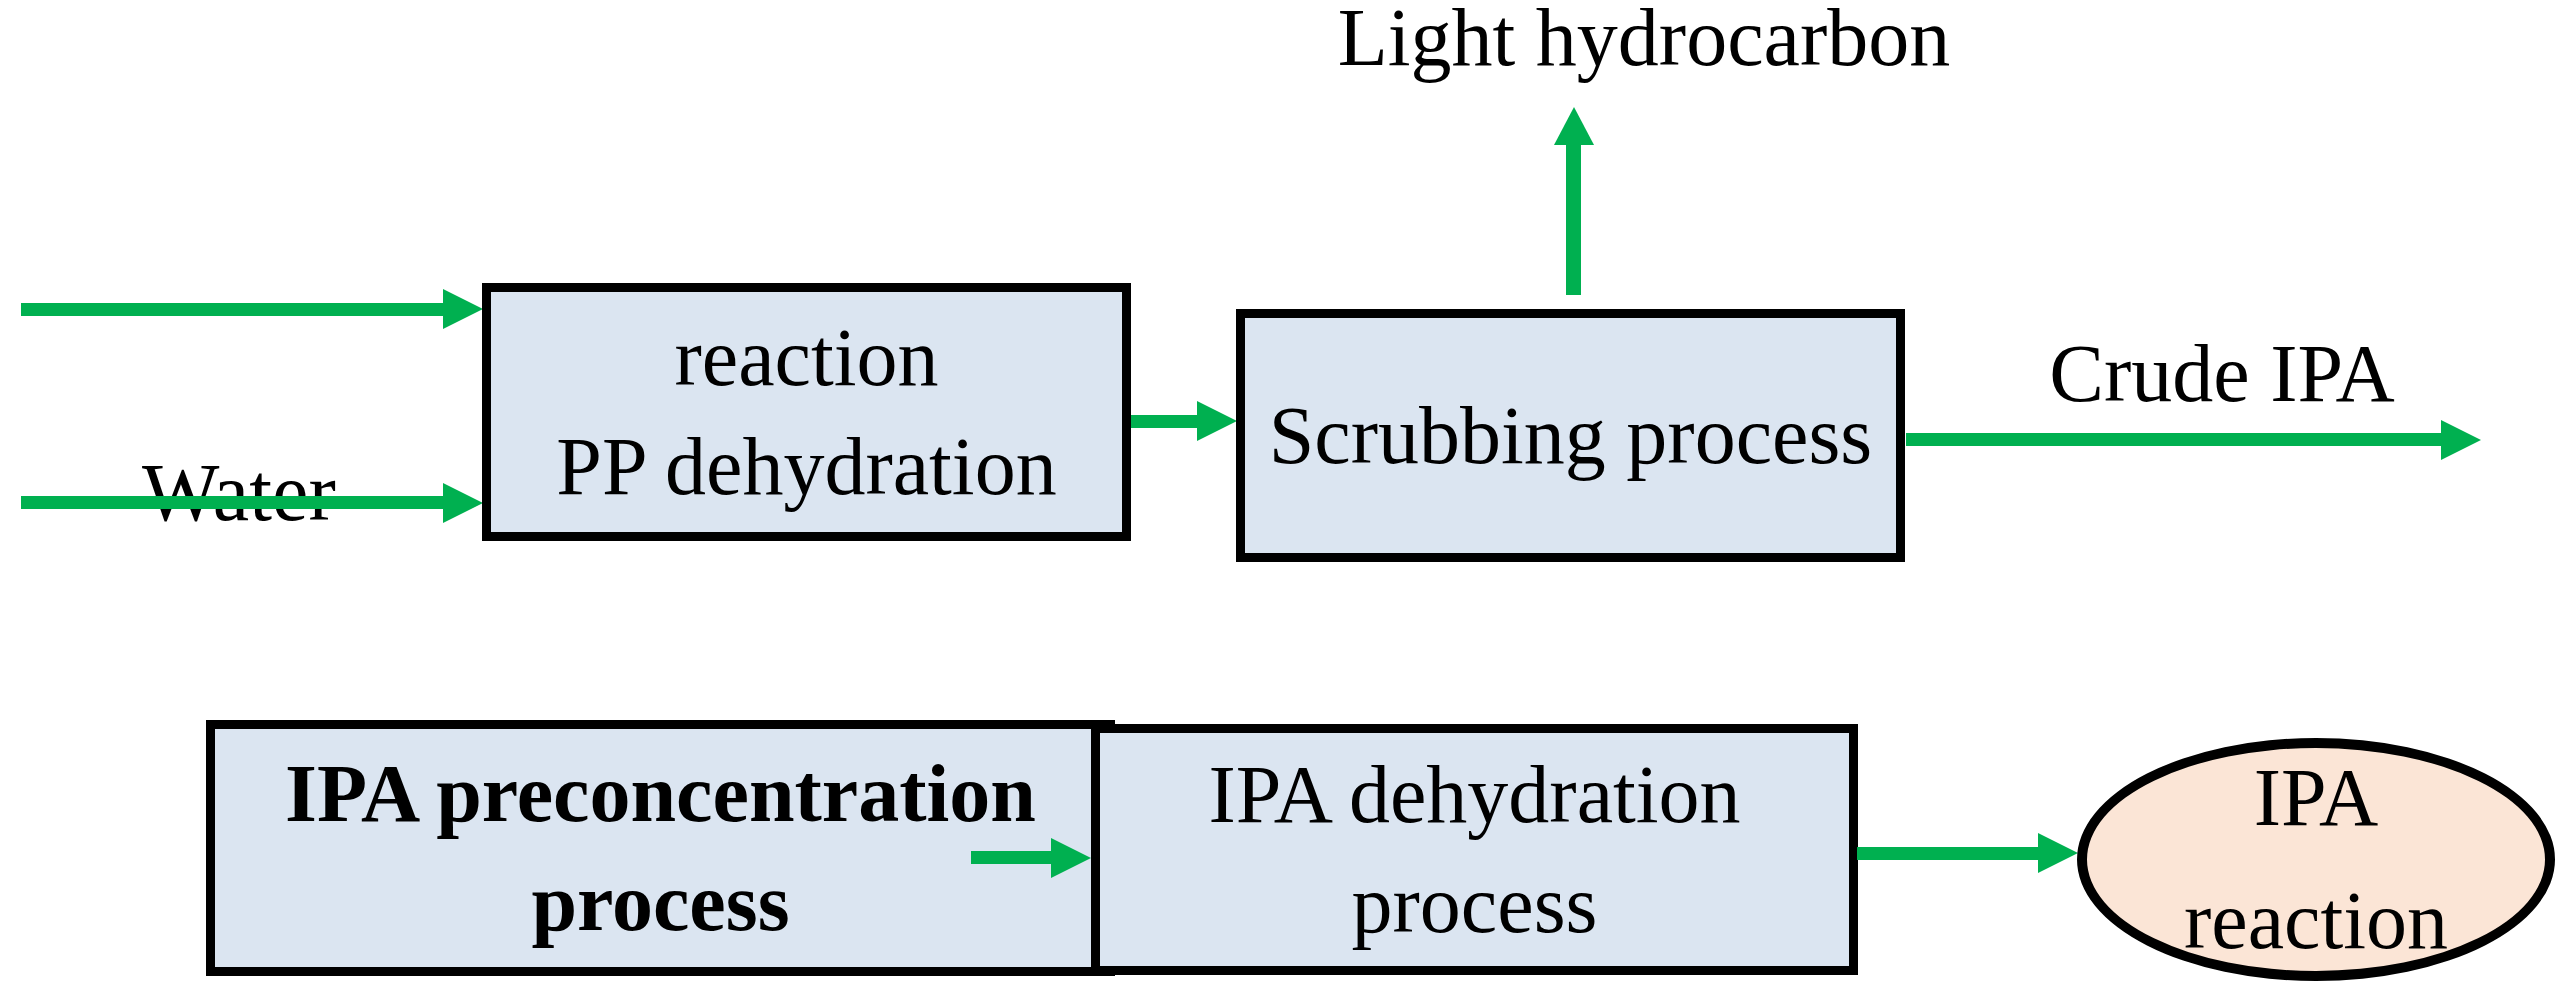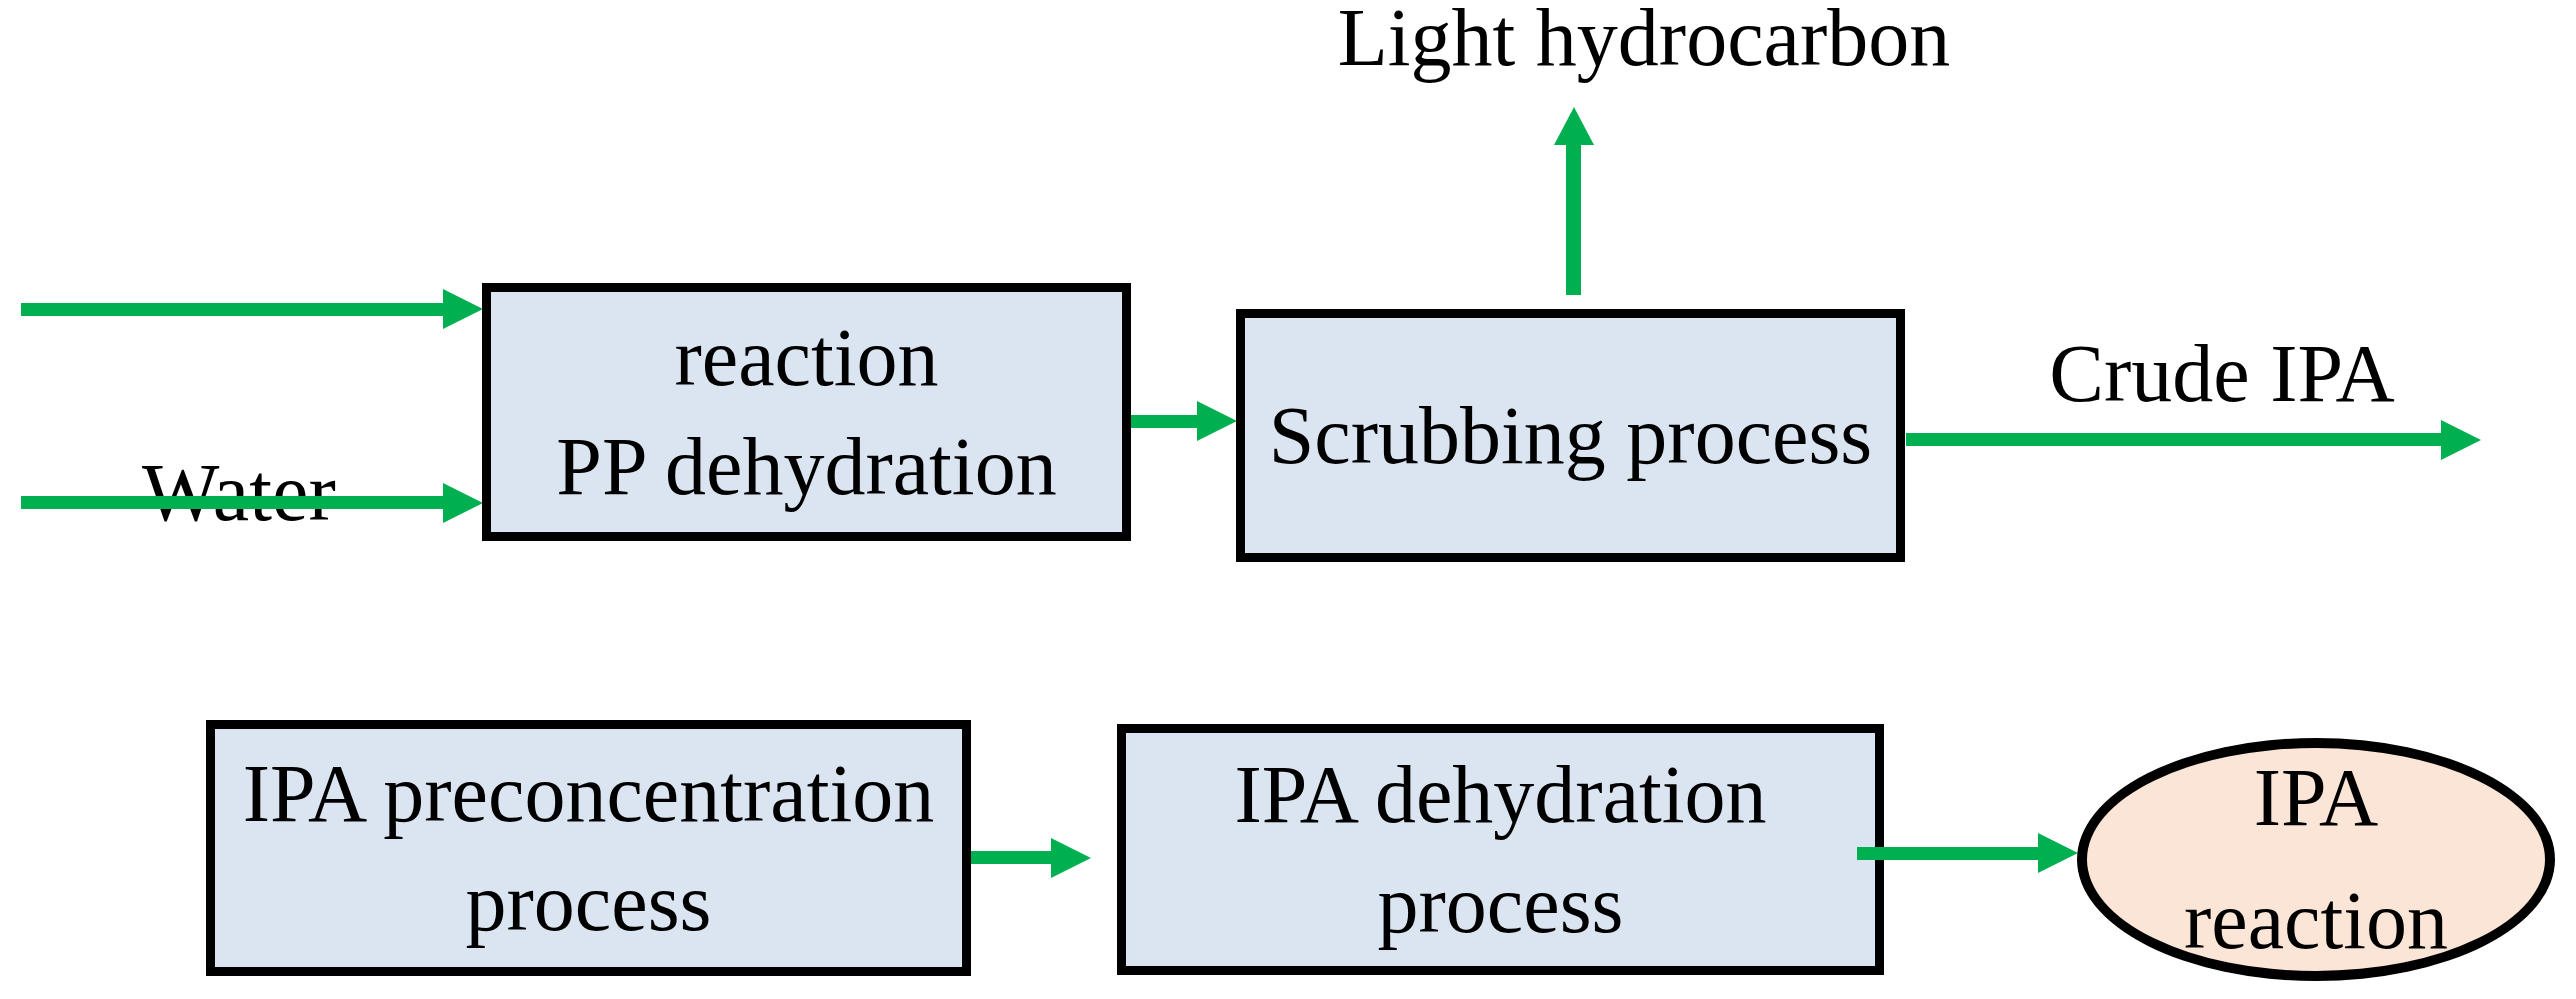--- a/index.html
+++ b/index.html
@@ -98,31 +98,31 @@
 
   <div class="node" style="left:1236px;top:295px;width:669px;height:253px;margin-top:14px;">
     <span>Scrubbing process</span>
   </div>
 
   <div>
     <div class="shaft-h" style="left:1906px;top:433px;width:536px;"></div>
     <div class="head-right" style="left:2441px;top:420px;"></div>
   </div>
 
-  <div class="node" style="left:206px;top:720px;width:765px;height:256px;">
+  <div class="node" style="left:206px;top:720px;width:909px;height:256px;font-weight:bold;">
     <span>IPA preconcentration</span>
     <span>process</span>
   </div>
 
   <div>
     <div class="shaft-h" style="left:971px;top:851px;width:81px;"></div>
     <div class="head-right" style="left:1051px;top:838px;"></div>
   </div>
 
-  <div class="node" style="left:1117px;top:724px;width:767px;height:251px;">
+  <div class="node" style="left:1091px;top:724px;width:767px;height:251px;">
     <span>IPA dehydration</span>
     <span>process</span>
   </div>
 
   <div>
     <div class="shaft-h" style="left:1857px;top:847px;width:181px;"></div>
     <div class="head-right" style="left:2038px;top:833px;"></div>
   </div>
 
   <div class="node ellipse" style="left:2077px;top:738px;width:478px;height:243px;">

